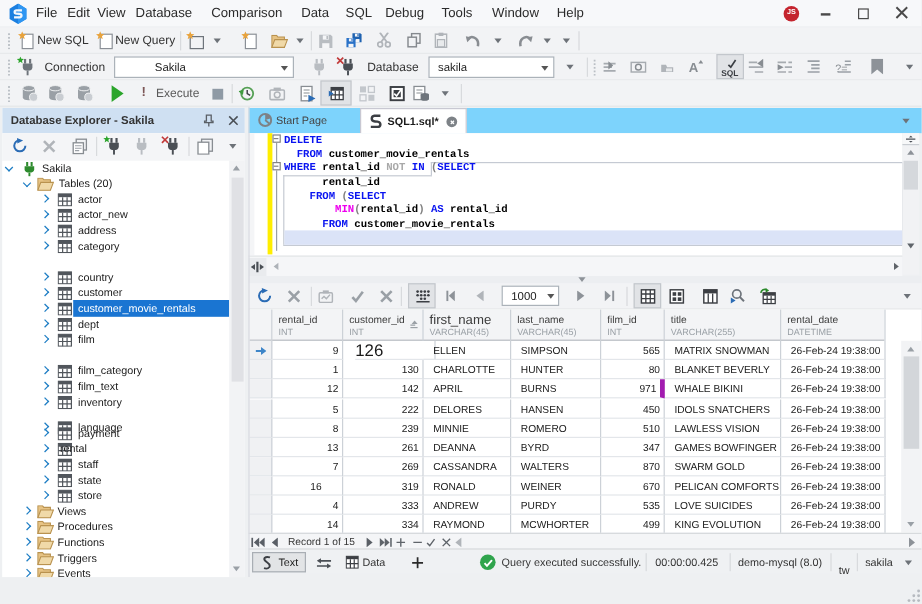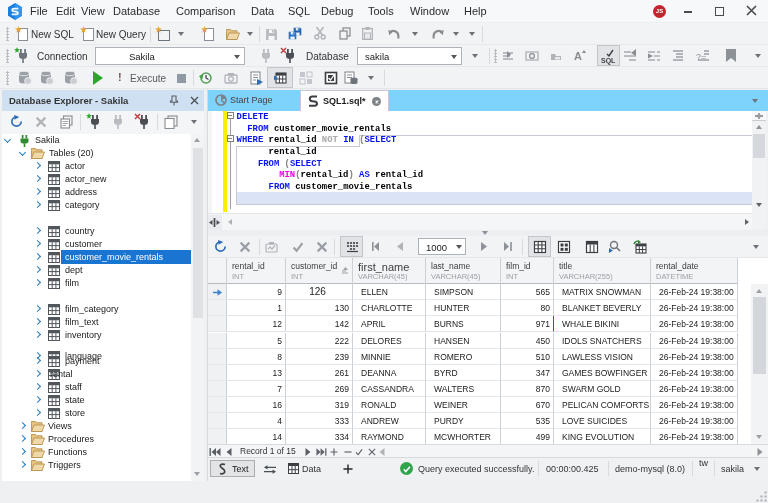--- a/index.html
+++ b/index.html
@@ -521,20 +521,28 @@
 <div class="abs" style="left:46px;top:1px;color:#1a1a1a;font-size:9px">Functions</div>
 </div>
 <div class="abs" style="left:0;top:325.0px;width:186px;height:13.00px">
 <div class="chevR" style="left:18px;top:3.5px"></div>
 <svg class="abs" style="left:29px;top:1px" width="14" height="11" viewBox="0 0 14 11">
       <path d="M0.5,2.5 L0.5,10.5 L11,10.5 L11,1.8 L5.5,1.8 L4.5,0.5 L0.5,0.5 Z" fill="#e7c384" stroke="#b9924f" stroke-width="0.9"></path>
       <path d="M0.5,10.5 L3,4 L13.5,4 L11,10.5 Z" fill="#f0d9a8" stroke="#b9924f" stroke-width="0.9"></path>
         </svg>
 <div class="abs" style="left:46px;top:1px;color:#1a1a1a;font-size:9px">Triggers</div>
 </div>
+<div class="abs" style="left:0;top:338.0px;width:186px;height:13.00px">
+<div class="chevR" style="left:18px;top:3.5px"></div>
+<svg class="abs" style="left:29px;top:1px" width="14" height="11" viewBox="0 0 14 11">
+      <path d="M0.5,2.5 L0.5,10.5 L11,10.5 L11,1.8 L5.5,1.8 L4.5,0.5 L0.5,0.5 Z" fill="#e7c384" stroke="#b9924f" stroke-width="0.9"></path>
+      <path d="M0.5,10.5 L3,4 L13.5,4 L11,10.5 Z" fill="#f0d9a8" stroke="#b9924f" stroke-width="0.9"></path>
+        </svg>
+<div class="abs" style="left:46px;top:1px;color:#1a1a1a;font-size:9px">Events</div>
+</div>
 </div>
 <div class="abs" style="left:189px;top:43.5px;width:13px;height:347.5px;background:#f2f3f5">
   <div class="abs" style="left:3px;top:4px;width:0;height:0;border-left:3.5px solid transparent;border-right:3.5px solid transparent;border-bottom:4.5px solid #9aa0a6"></div>
   <div class="abs" style="left:3px;top:338px;width:0;height:0;border-left:3.5px solid transparent;border-right:3.5px solid transparent;border-top:4.5px solid #9aa0a6"></div>
   <div class="abs" style="left:1.5px;top:14px;width:10px;height:170px;background:#e0e1e5"></div>
 </div>
 </div>
 <div class="abs" style="left:207px;top:90px;width:572px;height:21px;background:#7dd3fc">
   <div class="abs" style="left:8px;top:4px;width:12px;height:12px">
     <svg width="12" height="12" viewBox="0 0 12 12">
@@ -719,40 +727,40 @@
 <div class="abs" style="left:442px;top:0;width:1px;height:26px;background:#ccd1d7"></div>
 <div class="abs" style="left:448px;top:3px;color:#3c3c3c;font-size:8.5px">rental_date</div>
 <div class="abs" style="left:448px;top:13.5px;color:#9aa0a6;font-size:7.5px">DATETIME</div>
 <div class="abs" style="left:529px;top:0;width:1px;height:26px;background:#ccd1d7"></div>
 <div class="abs" style="left:0;top:26.3px;width:18.5px;height:16.05px;background:#f0f1f3;border-bottom:1px solid #e3e6ea;border-right:1px solid #ccd1d7"></div>
 <svg class="abs" style="left:5px;top:30.8px" width="9" height="7" viewBox="0 0 9 7">
       <path d="M0,3.5 L5,3.5" stroke="#3d85c8" stroke-width="1.5"></path>
       <polygon points="4.5,0.2 9,3.5 4.5,6.8" fill="#3d85c8"></polygon>
     </svg>
 <div class="abs" style="left:19px;top:26.3px;width:59px;height:16.05px;border-bottom:1px solid #e3e6ea;border-right:1px solid #ccd1d7;color:#1a1a1a;font-size:8.5px;text-align:right;padding-right:3px;line-height:16.05px;white-space:nowrap;overflow:hidden">9</div>
-<div class="abs" style="left:78px;top:26.3px;width:67px;height:16.05px;border-bottom:1px solid #e3e6ea;border-right:1px solid #ccd1d7;color:#1a1a1a;font-size:10px;text-align:center;padding-right:3px;line-height:16.05px;white-space:nowrap;overflow:hidden">126</div>
+<div class="abs" style="left:88px;top:26.3px;width:67px;height:16.05px;border-bottom:1px solid #e3e6ea;border-right:1px solid #ccd1d7;color:#1a1a1a;font-size:14px;text-align:left;padding-right:3px;line-height:16.05px;white-space:nowrap;overflow:hidden">126</div>
 <div class="abs" style="left:145px;top:26.3px;width:73px;height:16.05px;border-bottom:1px solid #e3e6ea;border-right:1px solid #ccd1d7;color:#1a1a1a;font-size:8.5px;text-align:left;padding-left:8px;line-height:16.05px;white-space:nowrap;overflow:hidden">ELLEN</div>
 <div class="abs" style="left:218px;top:26.3px;width:75px;height:16.05px;border-bottom:1px solid #e3e6ea;border-right:1px solid #ccd1d7;color:#1a1a1a;font-size:8.5px;text-align:left;padding-left:8px;line-height:16.05px;white-space:nowrap;overflow:hidden">SIMPSON</div>
 <div class="abs" style="left:293px;top:26.3px;width:53px;height:16.05px;border-bottom:1px solid #e3e6ea;border-right:1px solid #ccd1d7;color:#1a1a1a;font-size:8.5px;text-align:right;padding-right:3px;line-height:16.05px;white-space:nowrap;overflow:hidden">565</div>
 <div class="abs" style="left:346px;top:26.3px;width:97px;height:16.05px;border-bottom:1px solid #e3e6ea;border-right:1px solid #ccd1d7;color:#1a1a1a;font-size:8.5px;text-align:left;padding-left:8px;line-height:16.05px;white-space:nowrap;overflow:hidden">MATRIX SNOWMAN</div>
 <div class="abs" style="left:443px;top:26.3px;width:87px;height:16.05px;border-bottom:1px solid #e3e6ea;border-right:1px solid #ccd1d7;color:#1a1a1a;font-size:8.5px;text-align:left;padding-left:8px;line-height:16.05px;white-space:nowrap;overflow:hidden">26-Feb-24 19:38:00</div>
 <div class="abs" style="left:0;top:42.4px;width:18.5px;height:16.05px;background:#f0f1f3;border-bottom:1px solid #e3e6ea;border-right:1px solid #ccd1d7"></div>
 <div class="abs" style="left:19px;top:42.4px;width:59px;height:16.05px;border-bottom:1px solid #e3e6ea;border-right:1px solid #ccd1d7;color:#1a1a1a;font-size:8.5px;text-align:right;padding-right:3px;line-height:16.05px;white-space:nowrap;overflow:hidden">1</div>
 <div class="abs" style="left:78px;top:42.4px;width:67px;height:16.05px;border-bottom:1px solid #e3e6ea;border-right:1px solid #ccd1d7;color:#1a1a1a;font-size:8.5px;text-align:right;padding-right:3px;line-height:16.05px;white-space:nowrap;overflow:hidden">130</div>
 <div class="abs" style="left:145px;top:42.4px;width:73px;height:16.05px;border-bottom:1px solid #e3e6ea;border-right:1px solid #ccd1d7;color:#1a1a1a;font-size:8.5px;text-align:left;padding-left:8px;line-height:16.05px;white-space:nowrap;overflow:hidden">CHARLOTTE</div>
 <div class="abs" style="left:218px;top:42.4px;width:75px;height:16.05px;border-bottom:1px solid #e3e6ea;border-right:1px solid #ccd1d7;color:#1a1a1a;font-size:8.5px;text-align:left;padding-left:8px;line-height:16.05px;white-space:nowrap;overflow:hidden">HUNTER</div>
 <div class="abs" style="left:293px;top:42.4px;width:53px;height:16.05px;border-bottom:1px solid #e3e6ea;border-right:1px solid #ccd1d7;color:#1a1a1a;font-size:8.5px;text-align:right;padding-right:3px;line-height:16.05px;white-space:nowrap;overflow:hidden">80</div>
 <div class="abs" style="left:346px;top:42.4px;width:97px;height:16.05px;border-bottom:1px solid #e3e6ea;border-right:1px solid #ccd1d7;color:#1a1a1a;font-size:8.5px;text-align:left;padding-left:8px;line-height:16.05px;white-space:nowrap;overflow:hidden">BLANKET BEVERLY</div>
 <div class="abs" style="left:443px;top:42.4px;width:87px;height:16.05px;border-bottom:1px solid #e3e6ea;border-right:1px solid #ccd1d7;color:#1a1a1a;font-size:8.5px;text-align:left;padding-left:8px;line-height:16.05px;white-space:nowrap;overflow:hidden">26-Feb-24 19:38:00</div>
 <div class="abs" style="left:0;top:58.4px;width:18.5px;height:16.05px;background:#f0f1f3;border-bottom:1px solid #e3e6ea;border-right:1px solid #ccd1d7"></div>
 <div class="abs" style="left:19px;top:58.4px;width:59px;height:16.05px;border-bottom:1px solid #e3e6ea;border-right:1px solid #ccd1d7;color:#1a1a1a;font-size:8.5px;text-align:right;padding-right:3px;line-height:16.05px;white-space:nowrap;overflow:hidden">12</div>
 <div class="abs" style="left:78px;top:58.4px;width:67px;height:16.05px;border-bottom:1px solid #e3e6ea;border-right:1px solid #ccd1d7;color:#1a1a1a;font-size:8.5px;text-align:right;padding-right:3px;line-height:16.05px;white-space:nowrap;overflow:hidden">142</div>
 <div class="abs" style="left:145px;top:58.4px;width:73px;height:16.05px;border-bottom:1px solid #e3e6ea;border-right:1px solid #ccd1d7;color:#1a1a1a;font-size:8.5px;text-align:left;padding-left:8px;line-height:16.05px;white-space:nowrap;overflow:hidden">APRIL</div>
 <div class="abs" style="left:218px;top:58.4px;width:75px;height:16.05px;border-bottom:1px solid #e3e6ea;border-right:1px solid #ccd1d7;color:#1a1a1a;font-size:8.5px;text-align:left;padding-left:8px;line-height:16.05px;white-space:nowrap;overflow:hidden">BURNS</div>
-<div class="abs" style="left:293px;top:58.4px;width:53px;height:16.05px;border-bottom:1px solid #e3e6ea;border-right:1px solid #a21caf;color:#1a1a1a;font-size:8.5px;text-align:right;padding-right:3px;line-height:16.05px;white-space:nowrap;overflow:hidden">971</div>
+<div class="abs" style="left:293px;top:58.4px;width:53px;height:16.05px;border-bottom:1px solid #e3e6ea;border-right:4px solid #a21caf;color:#1a1a1a;font-size:8.5px;text-align:right;padding-right:3px;line-height:16.05px;white-space:nowrap;overflow:hidden">971</div>
 <div class="abs" style="left:346px;top:58.4px;width:97px;height:16.05px;border-bottom:1px solid #e3e6ea;border-right:1px solid #ccd1d7;color:#1a1a1a;font-size:8.5px;text-align:left;padding-left:8px;line-height:16.05px;white-space:nowrap;overflow:hidden">WHALE BIKINI</div>
 <div class="abs" style="left:443px;top:58.4px;width:87px;height:16.05px;border-bottom:1px solid #e3e6ea;border-right:1px solid #ccd1d7;color:#1a1a1a;font-size:8.5px;text-align:left;padding-left:8px;line-height:16.05px;white-space:nowrap;overflow:hidden">26-Feb-24 19:38:00</div>
 <div class="abs" style="left:0;top:74.5px;width:18.5px;height:16.05px;background:#f0f1f3;border-bottom:1px solid #e3e6ea;border-right:1px solid #ccd1d7"></div>
 <div class="abs" style="left:19px;top:74.5px;width:59px;height:16.05px;border-bottom:1px solid #e3e6ea;border-right:1px solid #ccd1d7;color:#1a1a1a;font-size:8.5px;text-align:right;padding-right:3px;line-height:16.05px;white-space:nowrap;overflow:hidden">5</div>
 <div class="abs" style="left:78px;top:74.5px;width:67px;height:16.05px;border-bottom:1px solid #e3e6ea;border-right:1px solid #ccd1d7;color:#1a1a1a;font-size:8.5px;text-align:right;padding-right:3px;line-height:16.05px;white-space:nowrap;overflow:hidden">222</div>
 <div class="abs" style="left:145px;top:74.5px;width:73px;height:16.05px;border-bottom:1px solid #e3e6ea;border-right:1px solid #ccd1d7;color:#1a1a1a;font-size:8.5px;text-align:left;padding-left:8px;line-height:16.05px;white-space:nowrap;overflow:hidden">DELORES</div>
 <div class="abs" style="left:218px;top:74.5px;width:75px;height:16.05px;border-bottom:1px solid #e3e6ea;border-right:1px solid #ccd1d7;color:#1a1a1a;font-size:8.5px;text-align:left;padding-left:8px;line-height:16.05px;white-space:nowrap;overflow:hidden">HANSEN</div>
 <div class="abs" style="left:293px;top:74.5px;width:53px;height:16.05px;border-bottom:1px solid #e3e6ea;border-right:1px solid #ccd1d7;color:#1a1a1a;font-size:8.5px;text-align:right;padding-right:3px;line-height:16.05px;white-space:nowrap;overflow:hidden">450</div>
 <div class="abs" style="left:346px;top:74.5px;width:97px;height:16.05px;border-bottom:1px solid #e3e6ea;border-right:1px solid #ccd1d7;color:#1a1a1a;font-size:8.5px;text-align:left;padding-left:8px;line-height:16.05px;white-space:nowrap;overflow:hidden">IDOLS SNATCHERS</div>
 <div class="abs" style="left:443px;top:74.5px;width:87px;height:16.05px;border-bottom:1px solid #e3e6ea;border-right:1px solid #ccd1d7;color:#1a1a1a;font-size:8.5px;text-align:left;padding-left:8px;line-height:16.05px;white-space:nowrap;overflow:hidden">26-Feb-24 19:38:00</div>
@@ -774,21 +782,21 @@
 <div class="abs" style="left:443px;top:106.5px;width:87px;height:16.05px;border-bottom:1px solid #e3e6ea;border-right:1px solid #ccd1d7;color:#1a1a1a;font-size:8.5px;text-align:left;padding-left:8px;line-height:16.05px;white-space:nowrap;overflow:hidden">26-Feb-24 19:38:00</div>
 <div class="abs" style="left:0;top:122.6px;width:18.5px;height:16.05px;background:#f0f1f3;border-bottom:1px solid #e3e6ea;border-right:1px solid #ccd1d7"></div>
 <div class="abs" style="left:19px;top:122.6px;width:59px;height:16.05px;border-bottom:1px solid #e3e6ea;border-right:1px solid #ccd1d7;color:#1a1a1a;font-size:8.5px;text-align:right;padding-right:3px;line-height:16.05px;white-space:nowrap;overflow:hidden">7</div>
 <div class="abs" style="left:78px;top:122.6px;width:67px;height:16.05px;border-bottom:1px solid #e3e6ea;border-right:1px solid #ccd1d7;color:#1a1a1a;font-size:8.5px;text-align:right;padding-right:3px;line-height:16.05px;white-space:nowrap;overflow:hidden">269</div>
 <div class="abs" style="left:145px;top:122.6px;width:73px;height:16.05px;border-bottom:1px solid #e3e6ea;border-right:1px solid #ccd1d7;color:#1a1a1a;font-size:8.5px;text-align:left;padding-left:8px;line-height:16.05px;white-space:nowrap;overflow:hidden">CASSANDRA</div>
 <div class="abs" style="left:218px;top:122.6px;width:75px;height:16.05px;border-bottom:1px solid #e3e6ea;border-right:1px solid #ccd1d7;color:#1a1a1a;font-size:8.5px;text-align:left;padding-left:8px;line-height:16.05px;white-space:nowrap;overflow:hidden">WALTERS</div>
 <div class="abs" style="left:293px;top:122.6px;width:53px;height:16.05px;border-bottom:1px solid #e3e6ea;border-right:1px solid #ccd1d7;color:#1a1a1a;font-size:8.5px;text-align:right;padding-right:3px;line-height:16.05px;white-space:nowrap;overflow:hidden">870</div>
 <div class="abs" style="left:346px;top:122.6px;width:97px;height:16.05px;border-bottom:1px solid #e3e6ea;border-right:1px solid #ccd1d7;color:#1a1a1a;font-size:8.5px;text-align:left;padding-left:8px;line-height:16.05px;white-space:nowrap;overflow:hidden">SWARM GOLD</div>
 <div class="abs" style="left:443px;top:122.6px;width:87px;height:16.05px;border-bottom:1px solid #e3e6ea;border-right:1px solid #ccd1d7;color:#1a1a1a;font-size:8.5px;text-align:left;padding-left:8px;line-height:16.05px;white-space:nowrap;overflow:hidden">26-Feb-24 19:38:00</div>
 <div class="abs" style="left:0;top:138.7px;width:18.5px;height:16.05px;background:#f0f1f3;border-bottom:1px solid #e3e6ea;border-right:1px solid #ccd1d7"></div>
-<div class="abs" style="left:19px;top:138.7px;width:59px;height:16.05px;border-bottom:1px solid #e3e6ea;border-right:1px solid #ccd1d7;color:#1a1a1a;font-size:8.5px;text-align:right;padding-right:3px;line-height:16.05px;white-space:nowrap;overflow:hidden">16</div>
+<div class="abs" style="left:19px;top:138.7px;width:59px;height:16.05px;border-bottom:1px solid #e3e6ea;border-right:1px solid #ccd1d7;color:#1a1a1a;font-size:8.5px;text-align:right;padding-right:17px;line-height:16.05px;white-space:nowrap;overflow:hidden">16</div>
 <div class="abs" style="left:78px;top:138.7px;width:67px;height:16.05px;border-bottom:1px solid #e3e6ea;border-right:1px solid #ccd1d7;color:#1a1a1a;font-size:8.5px;text-align:right;padding-right:3px;line-height:16.05px;white-space:nowrap;overflow:hidden">319</div>
 <div class="abs" style="left:145px;top:138.7px;width:73px;height:16.05px;border-bottom:1px solid #e3e6ea;border-right:1px solid #ccd1d7;color:#1a1a1a;font-size:8.5px;text-align:left;padding-left:8px;line-height:16.05px;white-space:nowrap;overflow:hidden">RONALD</div>
 <div class="abs" style="left:218px;top:138.7px;width:75px;height:16.05px;border-bottom:1px solid #e3e6ea;border-right:1px solid #ccd1d7;color:#1a1a1a;font-size:8.5px;text-align:left;padding-left:8px;line-height:16.05px;white-space:nowrap;overflow:hidden">WEINER</div>
 <div class="abs" style="left:293px;top:138.7px;width:53px;height:16.05px;border-bottom:1px solid #e3e6ea;border-right:1px solid #ccd1d7;color:#1a1a1a;font-size:8.5px;text-align:right;padding-right:3px;line-height:16.05px;white-space:nowrap;overflow:hidden">670</div>
 <div class="abs" style="left:346px;top:138.7px;width:97px;height:16.05px;border-bottom:1px solid #e3e6ea;border-right:1px solid #ccd1d7;color:#1a1a1a;font-size:8.5px;text-align:left;padding-left:8px;line-height:16.05px;white-space:nowrap;overflow:hidden">PELICAN COMFORTS</div>
 <div class="abs" style="left:443px;top:138.7px;width:87px;height:16.05px;border-bottom:1px solid #e3e6ea;border-right:1px solid #ccd1d7;color:#1a1a1a;font-size:8.5px;text-align:left;padding-left:8px;line-height:16.05px;white-space:nowrap;overflow:hidden">26-Feb-24 19:38:00</div>
 <div class="abs" style="left:0;top:154.7px;width:18.5px;height:16.05px;background:#f0f1f3;border-bottom:1px solid #e3e6ea;border-right:1px solid #ccd1d7"></div>
 <div class="abs" style="left:19px;top:154.7px;width:59px;height:16.05px;border-bottom:1px solid #e3e6ea;border-right:1px solid #ccd1d7;color:#1a1a1a;font-size:8.5px;text-align:right;padding-right:3px;line-height:16.05px;white-space:nowrap;overflow:hidden">4</div>
 <div class="abs" style="left:78px;top:154.7px;width:67px;height:16.05px;border-bottom:1px solid #e3e6ea;border-right:1px solid #ccd1d7;color:#1a1a1a;font-size:8.5px;text-align:right;padding-right:3px;line-height:16.05px;white-space:nowrap;overflow:hidden">333</div>
 <div class="abs" style="left:145px;top:154.7px;width:73px;height:16.05px;border-bottom:1px solid #e3e6ea;border-right:1px solid #ccd1d7;color:#1a1a1a;font-size:8.5px;text-align:left;padding-left:8px;line-height:16.05px;white-space:nowrap;overflow:hidden">ANDREW</div>
@@ -871,21 +879,21 @@
   <div class="abs" style="left:193px;top:4px;width:13px;height:13px;border-radius:50%;background:#2fa44c"></div>
   <svg class="abs" style="left:196px;top:7.5px" width="8" height="7" viewBox="0 0 8 7">
       <path d="M0.8,3.2 L2.8,5.5 L7,0.8" stroke="#fff" stroke-width="1.6" fill="none"></path>
     </svg>
   <div class="abs" style="left:211px;top:6px;color:#333;font-size:9px">Query executed successfully.</div>
   <div class="vsep" style="left:331px;top:3px;height:15px"></div>
   <div class="abs" style="left:339px;top:6px;color:#333;font-size:9px">00:00:00.425</div>
   <div class="vsep" style="left:401px;top:3px;height:15px"></div>
   <div class="abs" style="left:408px;top:6px;color:#333;font-size:9px">demo-mysql (8.0)</div>
   <div class="vsep" style="left:485px;top:3px;height:15px"></div>
-  <div class="abs" style="left:492px;top:0;color:#333;font-size:9px">tw</div>
+  <div class="abs" style="left:492px;top:12px;color:#333;font-size:9px">tw</div>
   <div class="vsep" style="left:507px;top:3px;height:15px"></div>
   <div class="abs" style="left:514px;top:6px;color:#333;font-size:9px">sakila</div>
   <div class="dd" style="left:547px;top:9px"></div>
 </div>
 <div class="abs" style="left:204px;top:90px;width:3px;height:391px;background:#eef0f2"></div>
 <div class="abs" style="left:206.5px;top:89px;width:1px;height:392px;background:#d8dae0"></div>
 <div class="abs" style="left:0;top:481px;width:768px;height:22px;background:#eef0f2"></div>
 <svg class="abs" style="left:755px;top:490px" width="13" height="13">
   <circle cx="10.5" cy="2.5" r="1.2" fill="#b6bac0"></circle>
     <circle cx="6.5" cy="6.5" r="1.2" fill="#b6bac0"></circle>

